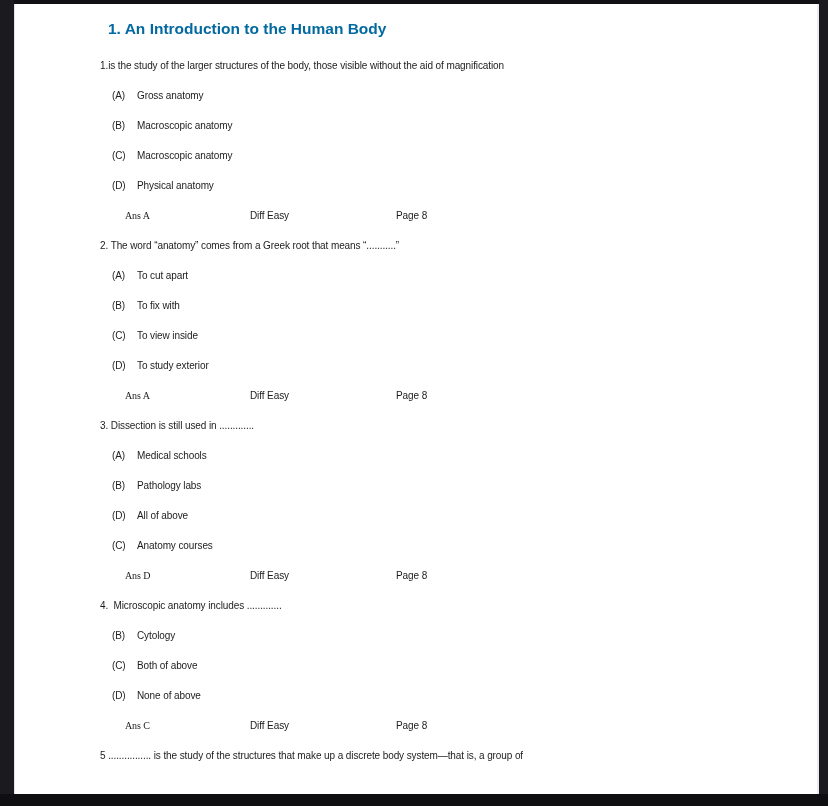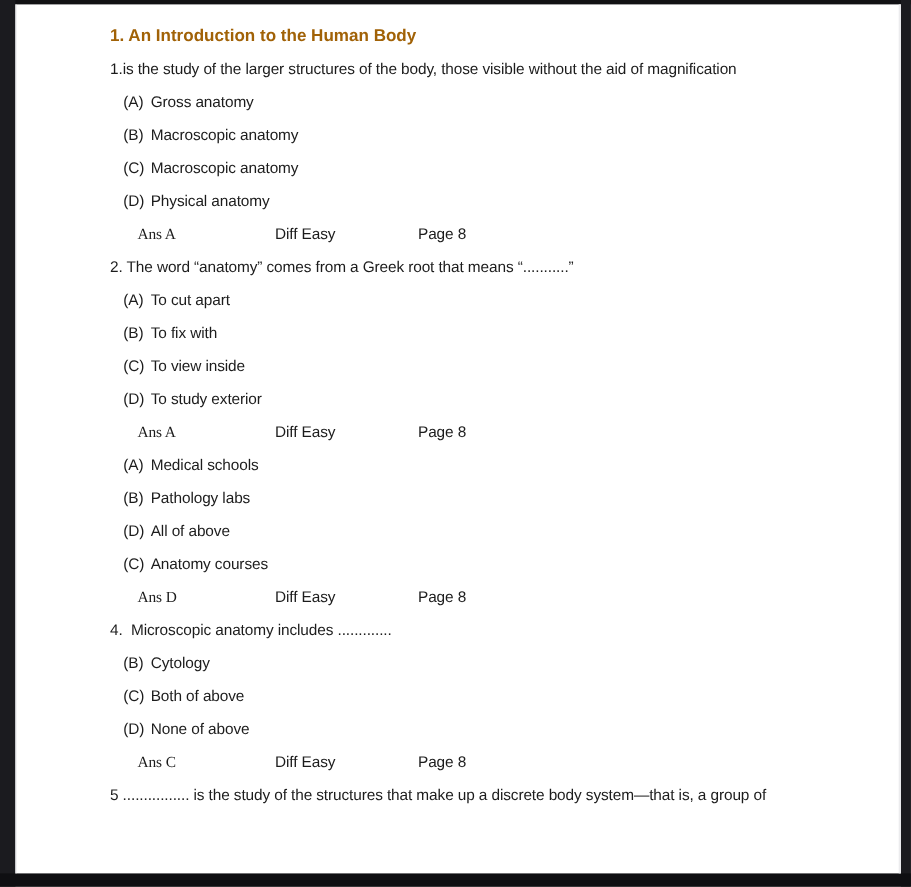--- a/index.html
+++ b/index.html
@@ -20,46 +20,46 @@
     position: absolute;
     left: 14px; right: 9px; top: 4px; bottom: 12px;
     background: #ffffff;
     border-left: 1px solid #e3e3e5;
     border-right: 2px solid #ececee;
     color: #1c1c1c;
     overflow: hidden;
   }
 
   .doc-title {
-    margin: 0;
-    padding: 14px 0 0 85px;
+    margin: 8px;
+    padding: 2px 0 0 85px;
     height: 29px;
     line-height: 29px;
     font-size: 15.5px;
     font-weight: bold;
-    color: #a16207;
+    color: #0369a1;
     white-space: pre;
   }
 
   .line {
     height: 30px;
     line-height: 30px;
-    font-size: 14px;
+    font-size: 10px;
     white-space: pre;
     letter-spacing: -0.1px;
   }
   .q-line   { padding-left: 85px; }
   .opt-line { padding-left: 97px; }
   .ans-line { padding-left: 110px; }
 
   .q-num      { display: inline; }
   .opt-label  { display: inline-block; width: 25px; }
   .ans-answer { display: inline-block; width: 125px; font-family: Liberation Serif, serif; }
   .ans-diff   { display: inline-block; width: 130px; }
-  .ans-page   { display: inline; }
+  .ans-page   { display: inline; margin-left: 16px; }
 </style>
 </head>
 <body>
 
 <div class="viewer-edge-top"></div>
 <div class="viewer-edge-left"></div>
 <div class="viewer-edge-right"></div>
 <div class="viewer-edge-bottom"></div>
 
 <div class="page">
@@ -78,20 +78,21 @@
   <div>
     <div class="line q-line"><span class="q-num">2.</span><span> The word “anatomy” comes from a Greek root that means “...........”</span></div>
     <div class="line opt-line"><span class="opt-label">(A)</span><span>To cut apart</span></div>
     <div class="line opt-line"><span class="opt-label">(B)</span><span>To fix with</span></div>
     <div class="line opt-line"><span class="opt-label">(C)</span><span>To view inside</span></div>
     <div class="line opt-line"><span class="opt-label">(D)</span><span>To study exterior</span></div>
     <div class="line ans-line"><span class="ans-answer">Ans A</span><span class="ans-diff">Diff Easy</span><span class="ans-page">Page 8</span></div>
   </div>
 
   <div>
+    <div class="line q-line"><span class="q-num">3.</span><span> Dissection is still used in .............</span></div>
     <div class="line opt-line"><span class="opt-label">(A)</span><span>Medical schools</span></div>
     <div class="line opt-line"><span class="opt-label">(B)</span><span>Pathology labs</span></div>
     <div class="line opt-line"><span class="opt-label">(D)</span><span>All of above</span></div>
     <div class="line opt-line"><span class="opt-label">(C)</span><span>Anatomy courses</span></div>
     <div class="line ans-line"><span class="ans-answer">Ans D</span><span class="ans-diff">Diff Easy</span><span class="ans-page">Page 8</span></div>
   </div>
 
   <div>
     <div class="line q-line"><span class="q-num">4.</span><span>  Microscopic anatomy includes .............</span></div>
     <div class="line opt-line"><span class="opt-label">(B)</span><span>Cytology</span></div>

